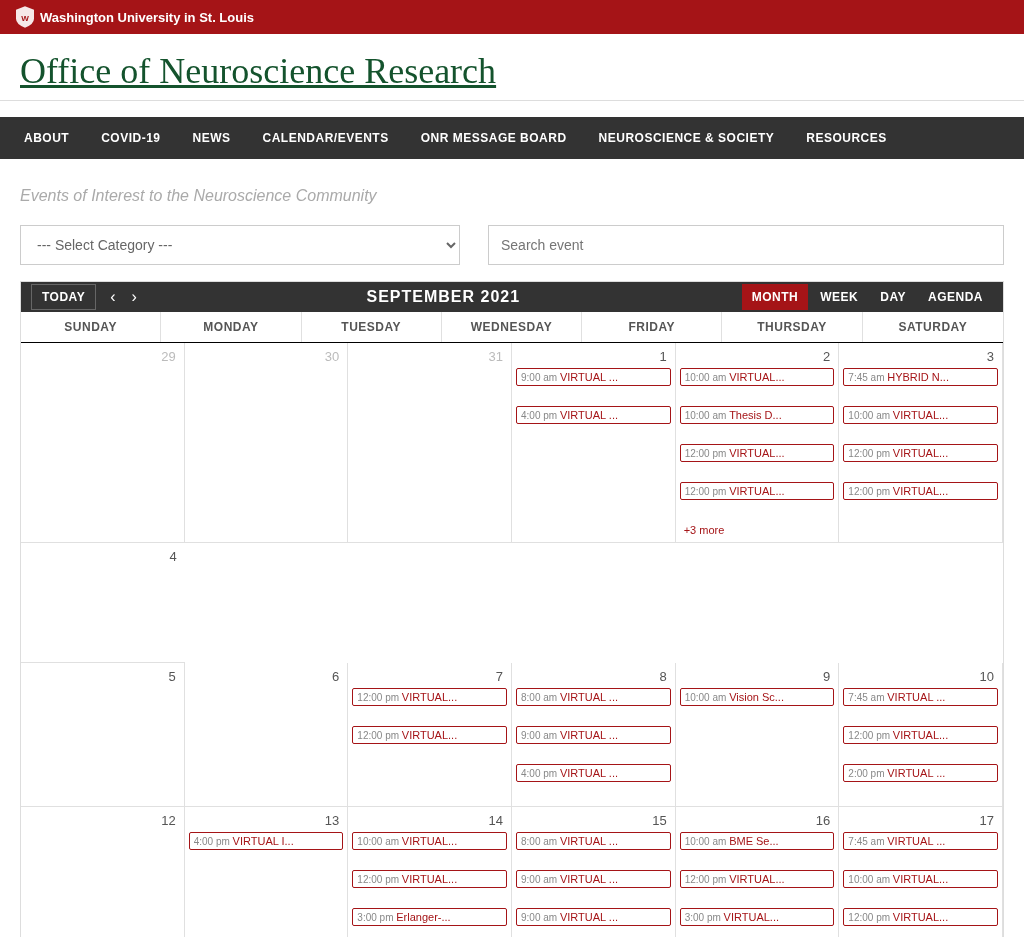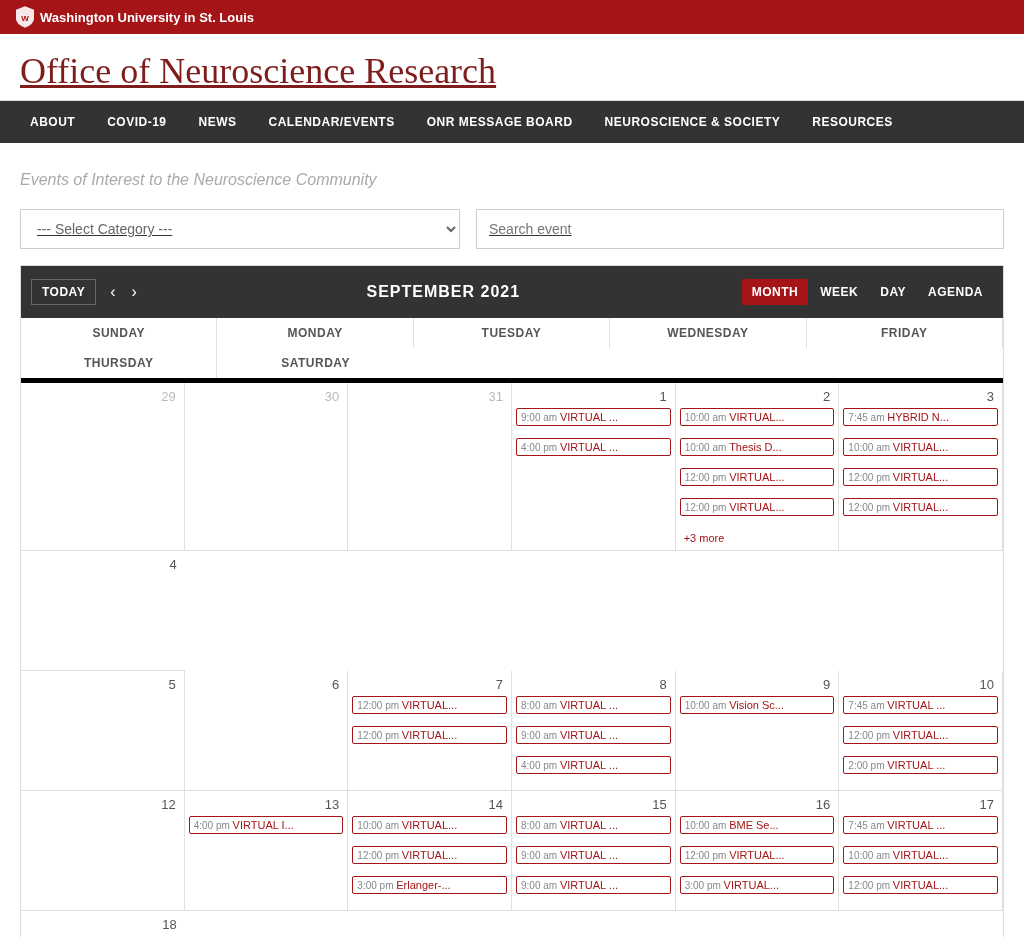--- a/index.html
+++ b/index.html
@@ -26,32 +26,33 @@
       display: inline-block;
     }
 
     
     .site-header {
       padding: 16px 20px 8px 20px;
       border-bottom: 1px solid #ddd;
     }
     .site-title {
       font-size: 36px;
-      color: #7f1d1d;
+      color: #14532d;
       text-decoration: underline;
       font-family: Georgia, serif;
       cursor: pointer;
     }
 
     
     .main-nav {
       background: #333;
       display: flex;
       align-items: flex-end;
-      padding: 0 14px;
+      padding: 0 8px;
+      margin-top: 16px;
     }
     .main-nav a {
       color: #fff;
       text-decoration: none;
       font-size: 12px;
       font-weight: bold;
       padding: 14px 16px;
       display: block;
       letter-spacing: 0.5px;
       text-transform: uppercase;
@@ -71,23 +72,22 @@
     .page-subheading {
       font-size: 16px;
       color: #aaa;
       font-style: italic;
       margin-bottom: 20px;
     }
 
     
     .filter-row {
       display: flex;
-      gap: 16px;
+      gap: 28px;
       margin-bottom: 16px;
-      text-decoration: underline;
     }
     .filter-row select {
       flex: 0 0 440px;
       padding: 10px 12px;
       border: 1px solid #ccc;
       font-size: 14px;
       color: #666;
       background: #fff;
       cursor: pointer;
     }
@@ -104,21 +104,21 @@
       border: 1px solid #ddd;
       width: 100%;
     }
 
     
     .cal-toolbar {
       background: #333;
       display: flex;
       align-items: center;
       padding: 12px 10px;
-      height: 52px;
+      height: 30px;
     }
     .cal-nav-btn {
       color: #fff;
       background: none;
       border: none;
       font-size: 16px;
       cursor: pointer;
       padding: 4px 8px;
     }
     .cal-today-btn {
@@ -156,23 +156,23 @@
       text-transform: uppercase;
       letter-spacing: 0.5px;
     }
     .cal-view-btn.active {
       background: #a51417;
     }
 
     
     .cal-day-headers {
       display: grid;
-      grid-template-columns: repeat(5, 1fr);
+      grid-template-columns: repeat(7, 1fr);
       background: #fff;
-      border-bottom: 5px solid #000000;
+      border-bottom: 1px solid #000000;
     }
     .cal-day-header {
       text-align: center;
       font-size: 12px;
       font-weight: bold;
       color: #555;
       padding: 8px 0;
       border-right: 1px solid #e0e0e0;
       letter-spacing: 0.5px;
     }
@@ -195,21 +195,21 @@
     .cal-cell.other-month .cal-date { color: #bbb; }
     .cal-date {
       text-align: right;
       font-size: 13px;
       color: #555;
       padding: 2px 4px 4px 0;
     }
     .cal-event {
       font-size: 11px;
       padding: 2px 4px;
-      margin-bottom: 12px;
+      margin-bottom: 20px;
       border-radius: 2px;
       cursor: pointer;
       white-space: nowrap;
       overflow: hidden;
       text-overflow: ellipsis;
       display: block;
     }
     .cal-event.red-border {
       border: 1px solid #a51417;
       color: #333;

